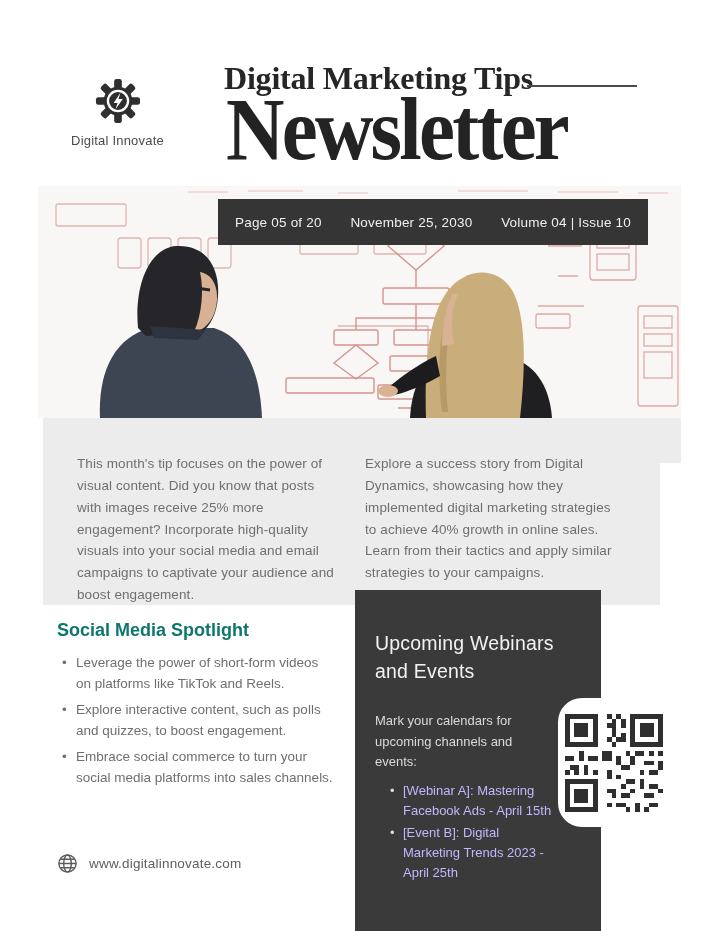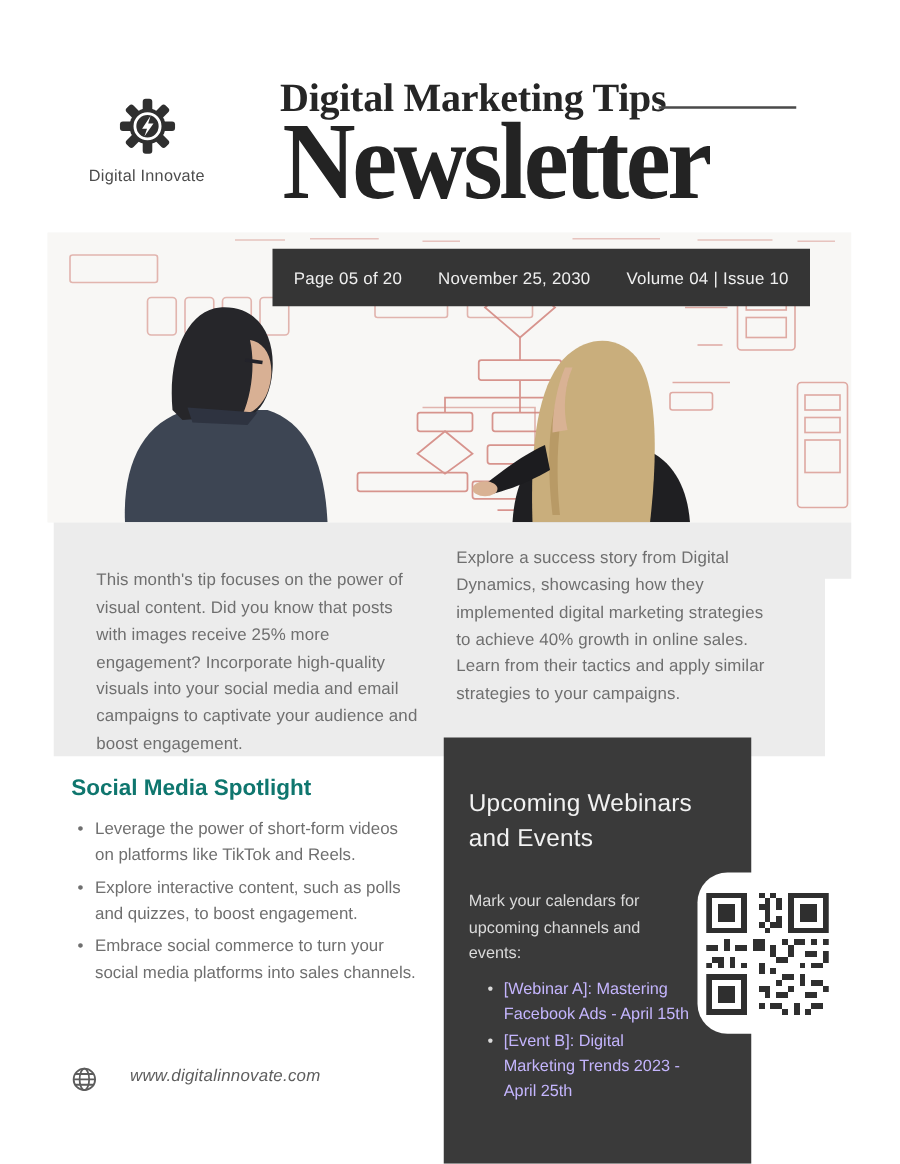--- a/index.html
+++ b/index.html
@@ -31,21 +31,21 @@
     position:absolute;left:218px;top:199px;width:430px;height:46px;
     background:#353535;color:#efefef;font-size:13.5px;
     display:flex;align-items:center;justify-content:space-between;
     box-sizing:border-box;padding:0 17px;letter-spacing:.2px;
   }
   
   .gray-panel{position:absolute;left:43px;top:418px;width:617px;height:187px;background:#ececec;}
   .gray-tab{position:absolute;left:660px;top:418px;width:21px;height:45px;background:#ececec;}
   .col{position:absolute;margin:15px;font-size:13.5px;line-height:1.62;color:#6f6f6f;letter-spacing:.1px;}
   .col-left{left:62px;top:438px;width:262px;}
-  .col-right{left:350px;top:420px;width:256px;}
+  .col-right{left:350px;top:438px;width:256px;}
   
   .social-title{position:absolute;left:57px;top:620px;margin:0;font-size:18px;font-weight:700;color:#0f766e;}
   .social-list{
     position:absolute;left:60px;top:652px;width:258px;margin:0;padding:0 0 0 16px;
     list-style:none;font-size:13.5px;line-height:1.56;color:#6f6f6f;
   }
   .social-list li{margin-bottom:5px;position:relative;}
   .social-list li::before{content:"•";position:absolute;left:-14px;color:#6f6f6f;}
   
   .dark-box{
@@ -63,21 +63,21 @@
   }
   .events-list li{position:relative;margin-top:2px;}
   .events-list li::before{content:"•";position:absolute;left:-13px;color:#dadada;}
   
   .qr-box{
     position:absolute;left:558px;top:698px;width:112px;height:129px;
     background:#ffffff;border-radius:24px 0 0 24px;
     display:flex;align-items:center;justify-content:center;
   }
   
-  .site-footer{position:absolute;left:57px;top:853px;display:flex;align-items:flex-start;gap:26px;font-style:italic;}
+  .site-footer{position:absolute;left:57px;top:853px;display:flex;align-items:center;gap:11px;}
   .site-footer .url{font-size:13.5px;color:#5e5e5e;letter-spacing:.2px;}
 </style>
 </head>
 <body>
 
 <div class="page">
 
   <div class="brand">
     <svg class="logo" width="46" height="46" viewBox="0 0 48 48">
       <g fill="#2f2f2f">

